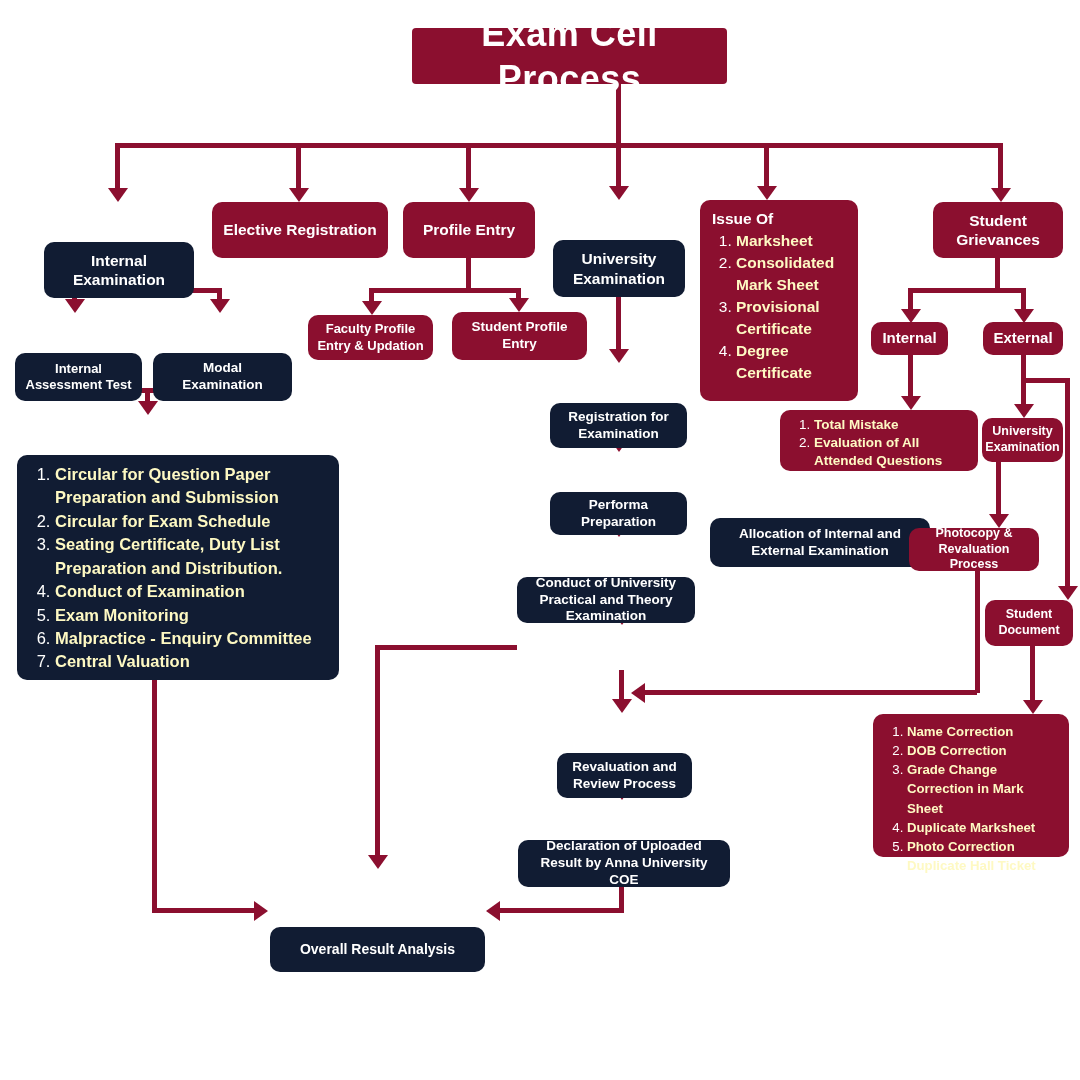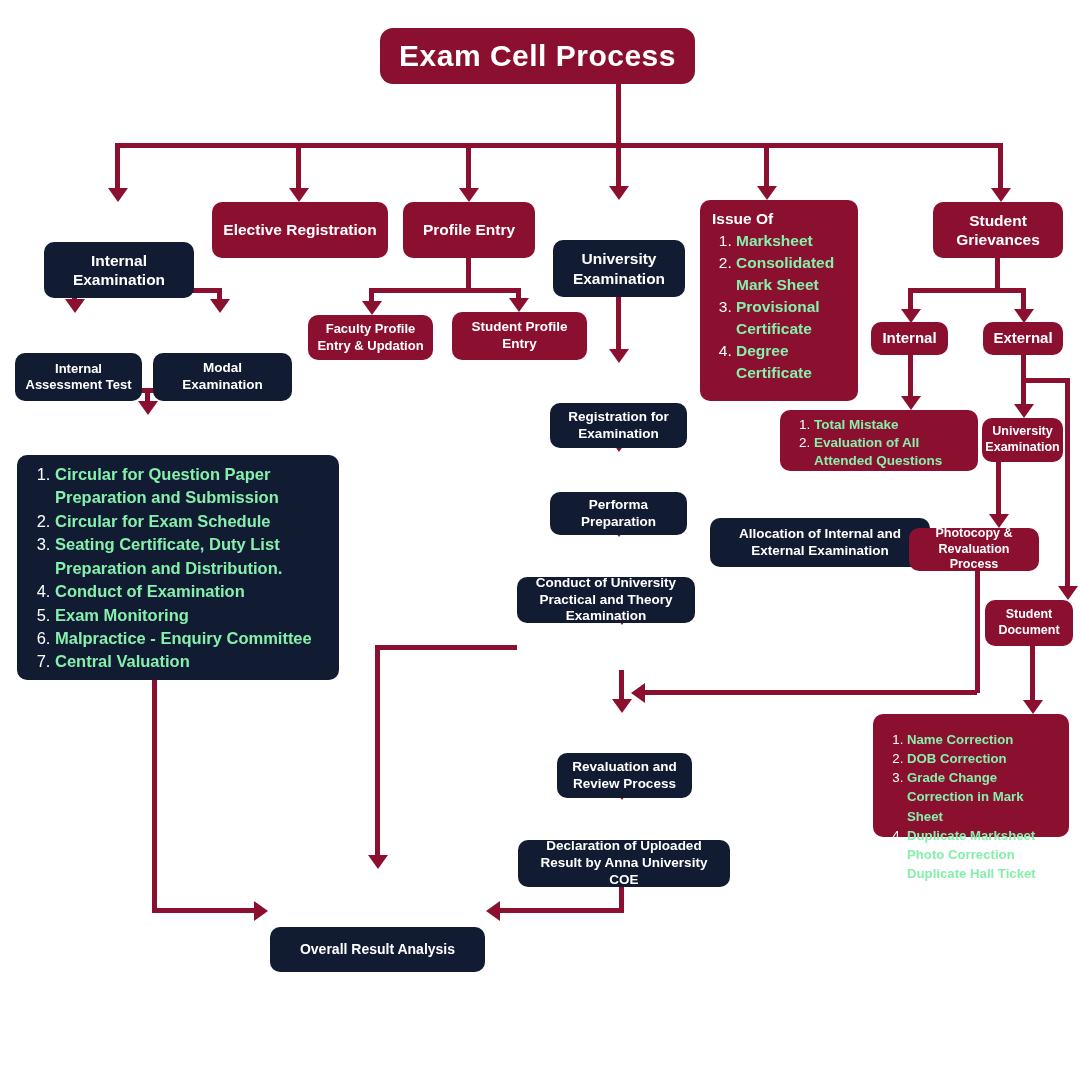--- a/index.html
+++ b/index.html
@@ -18,25 +18,25 @@
   .box{
     position:absolute;
     display:flex;align-items:center;justify-content:center;
     color:#ffffff;font-weight:700;text-align:center;
     border-radius:10px;box-sizing:border-box;
     line-height:1.25;
     padding:4px 8px;
   }
   .navy{background:var(--navy);margin-top:40px;}
   .maroon{background:var(--maroon);}
-  .title-box{border-radius:13px;font-size:30px;letter-spacing:.5px;}
+  .title-box{border-radius:4px;font-size:36px;letter-spacing:.5px;margin-left:32px;}
   .list-box{display:block;text-align:left;padding:8px 12px;}
   .list-heading{font-weight:700;color:#fff;}
   ol{margin:0;padding-left:24px;}
-  ol li{font-weight:700;color:#86efac;}
+  ol li{font-weight:700;color:#fef9c3;}
   ol li::marker{font-weight:400;color:#fff;}
   .vline{position:absolute;width:5px;background:var(--maroon);}
   .hline{position:absolute;height:5px;background:var(--maroon);}
   .arrow{position:absolute;width:0;height:0;}
   .arrow.down{border-left:10px solid transparent;border-right:10px solid transparent;border-top:14px solid var(--maroon);}
   .arrow.left{border-top:10px solid transparent;border-bottom:10px solid transparent;border-right:14px solid var(--maroon);}
   .arrow.right{border-top:10px solid transparent;border-bottom:10px solid transparent;border-left:14px solid var(--maroon);}
 </style>
 </head>
 <body style="background: rgb(255, 255, 255);">
@@ -233,21 +233,21 @@
   </div>
 
   <div class="box maroon" style="left:909px;top:528px;width:130px;height:43px;font-size:12.5px">
     <span>Photocopy &amp; Revaluation Process</span>
   </div>
 
   <div class="box maroon" style="left:985px;top:600px;width:88px;height:46px;font-size:12.5px">
     <span>Student Document</span>
   </div>
 
-  <div class="box maroon list-box" style="left:873px;top:714px;width:196px;height:123px;font-size:13.2px;line-height:1.45;padding:16px 10px">
+  <div class="box maroon list-box" style="left:873px;top:714px;width:196px;height:143px;font-size:13.2px;line-height:1.45;padding:8px 10px">
     <ol>
         <li>Name Correction</li>
         <li>DOB Correction</li>
         <li>Grade Change Correction in Mark Sheet</li>
         <li>Duplicate Marksheet</li>
         <li>Photo Correction</li>
         <li>Duplicate Hall Ticket</li>
       </ol>
   </div>
 

